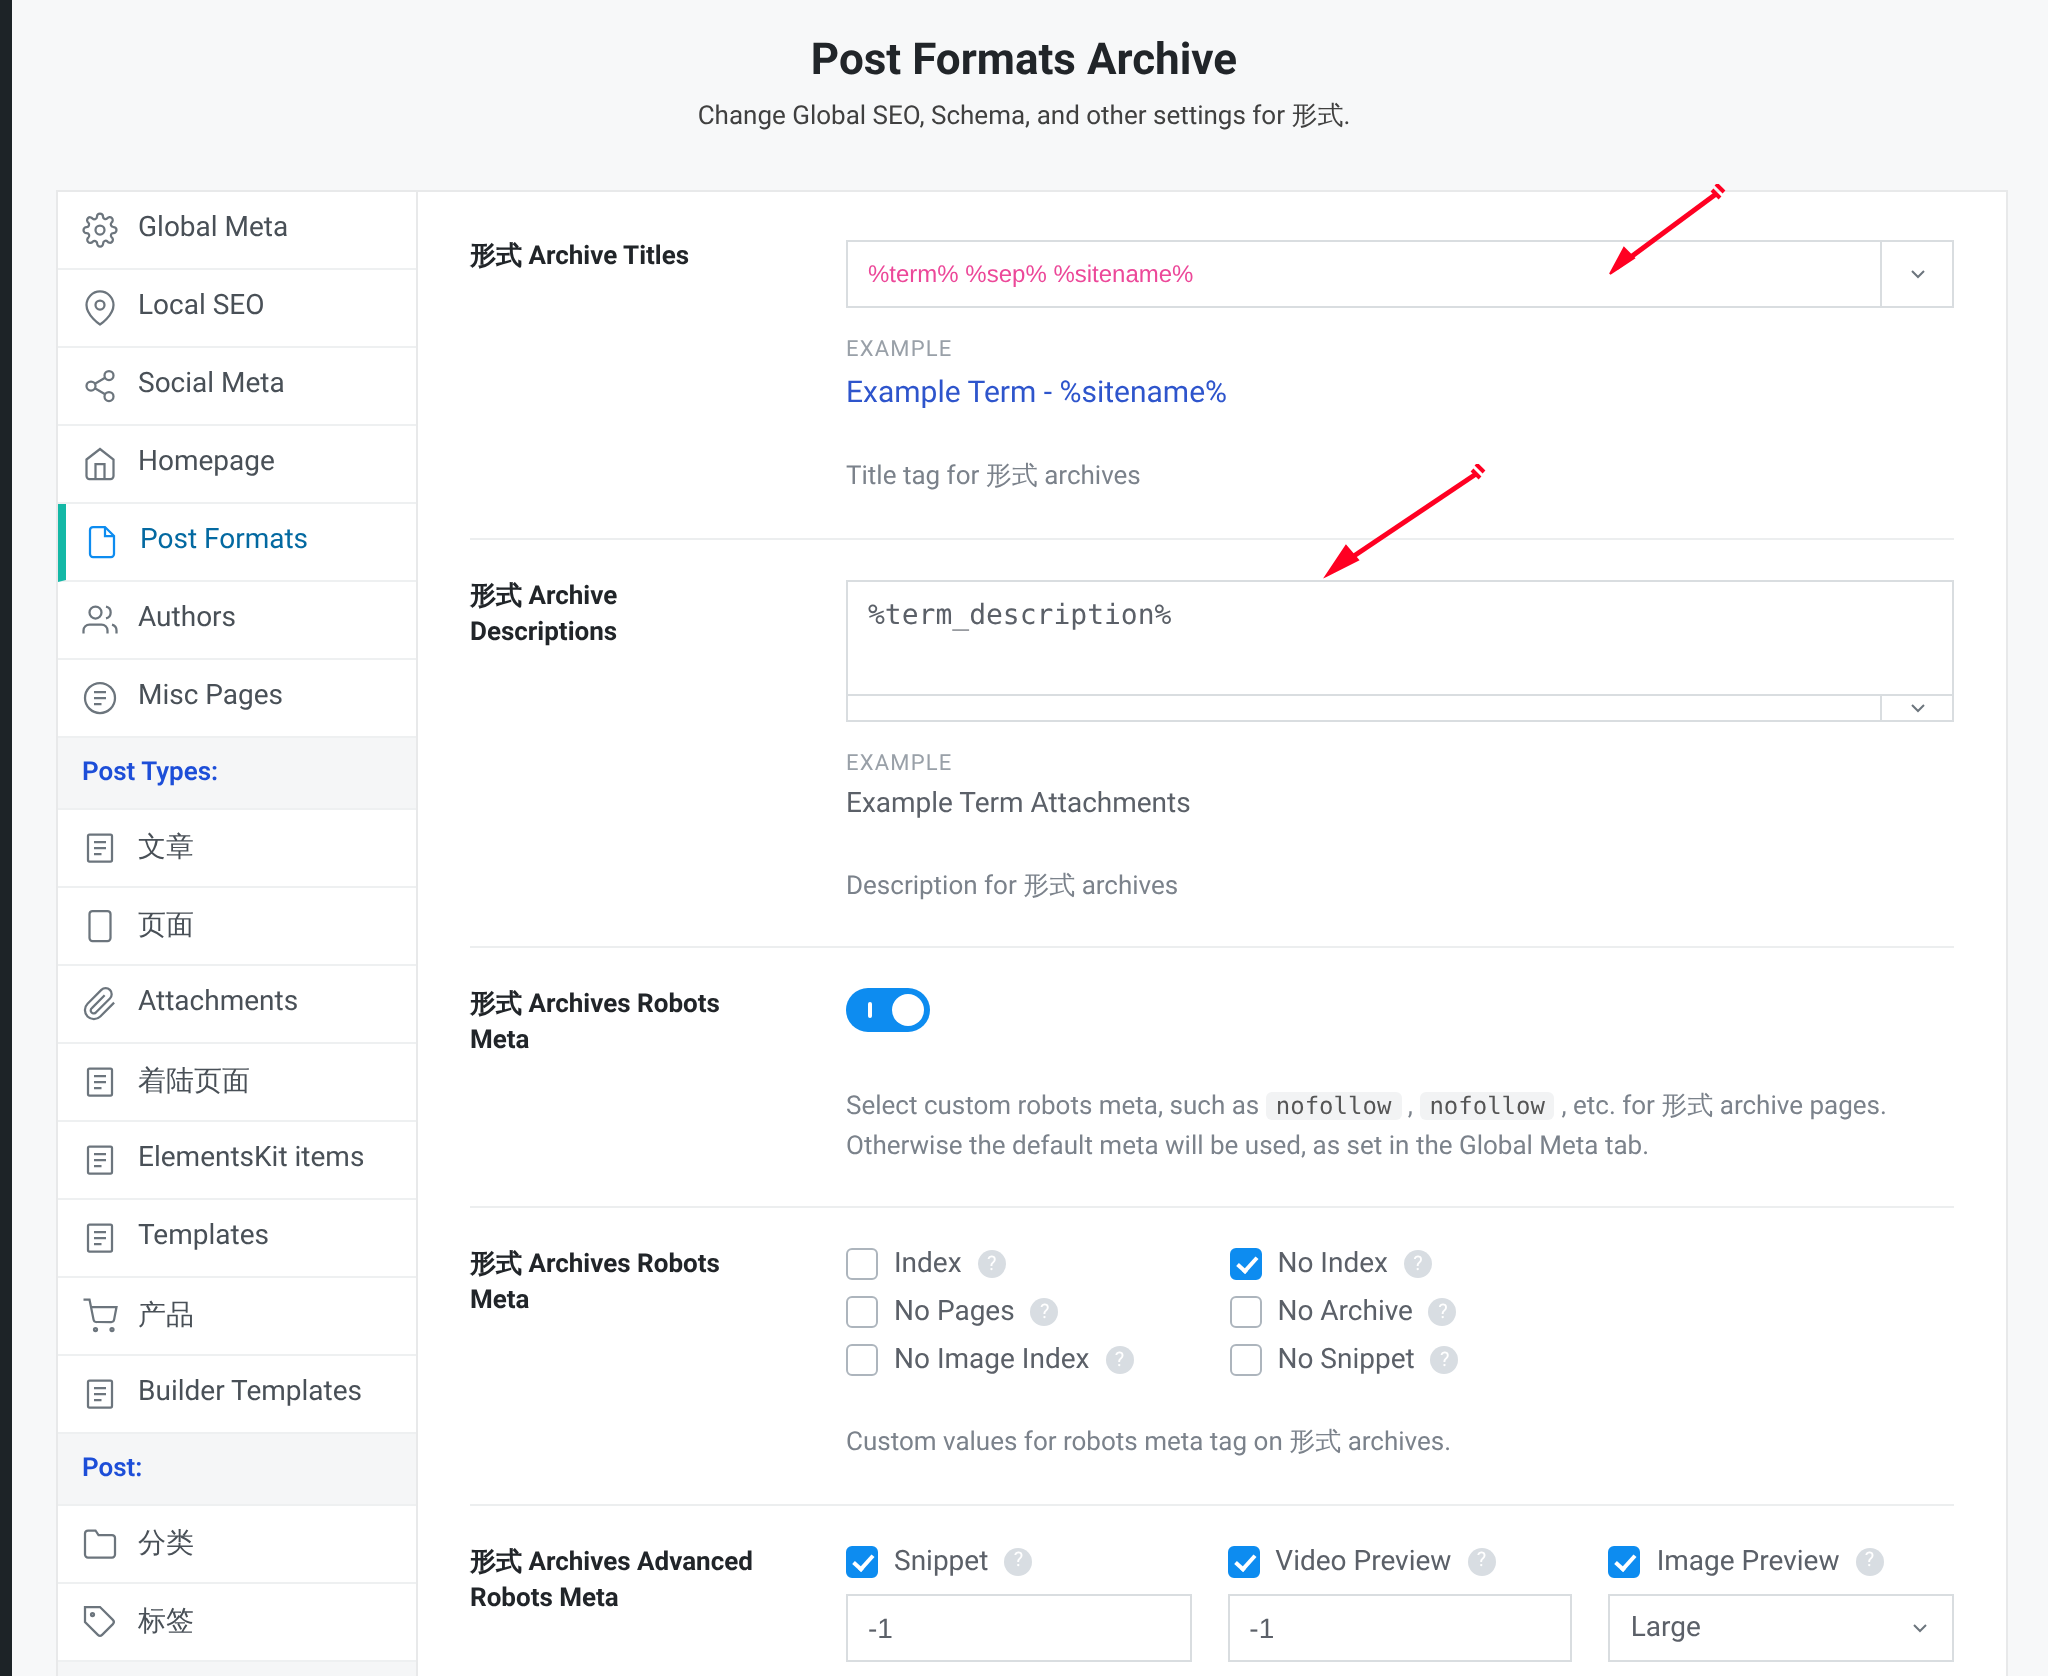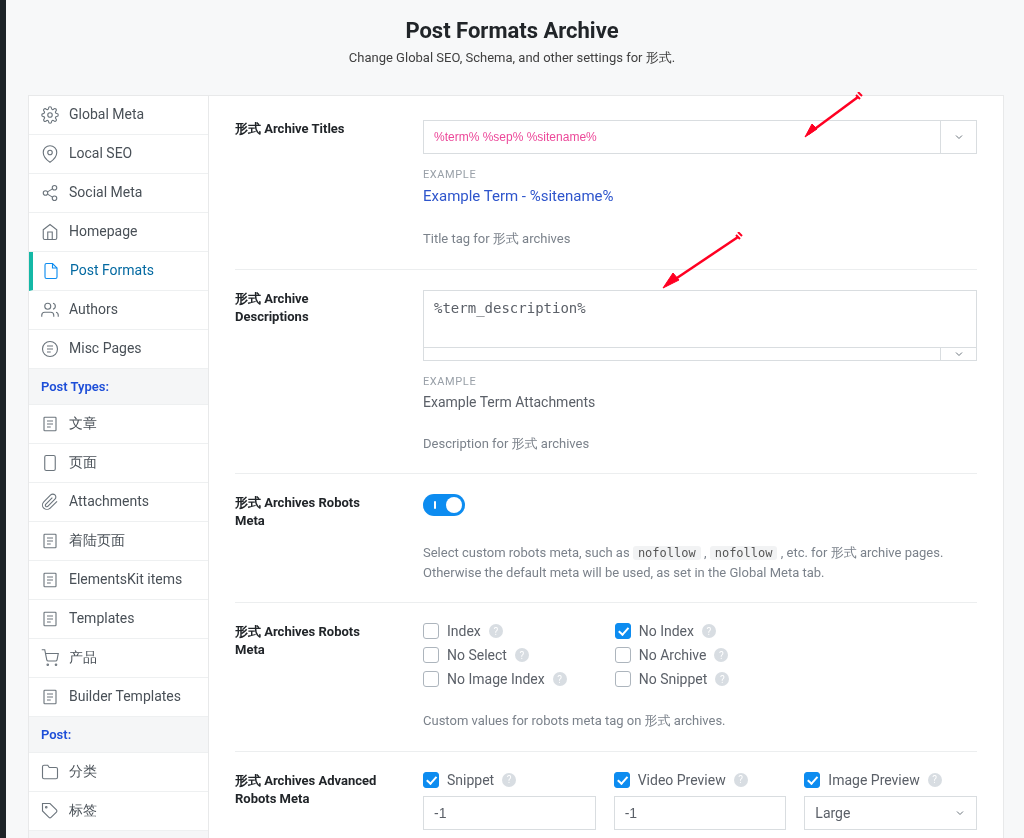--- a/index.html
+++ b/index.html
@@ -315,21 +315,21 @@
       <div class="section-body">
         <div class="cbcols">
           <div class="cbcol">
             <div class="cb-row">
                 <span class="cb"></span>
                 <span>Index</span>
                 <span class="qmark">?</span>
               </div>
             <div class="cb-row">
                 <span class="cb"></span>
-                <span>No Select</span>
+                <span>No Pages</span>
                 <span class="qmark">?</span>
               </div>
             <div class="cb-row">
                 <span class="cb"></span>
                 <span>No Image Index</span>
                 <span class="qmark">?</span>
               </div>
           </div>
           <div class="cbcol">
             <div class="cb-row">

